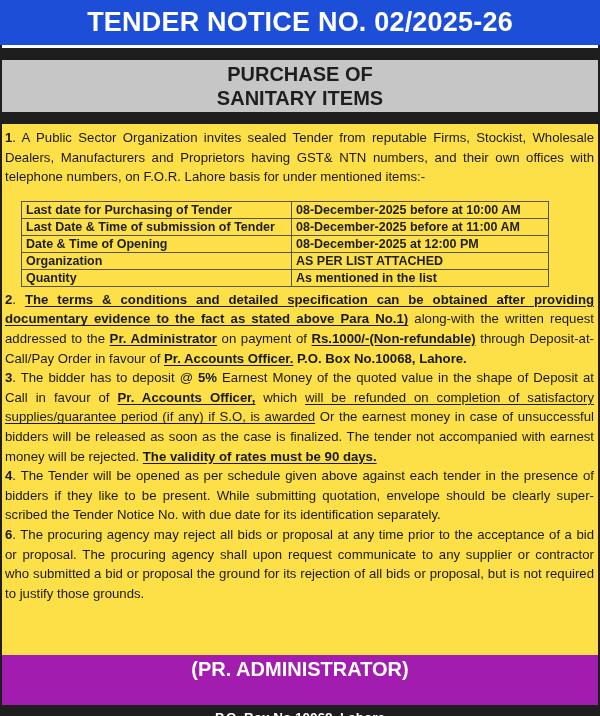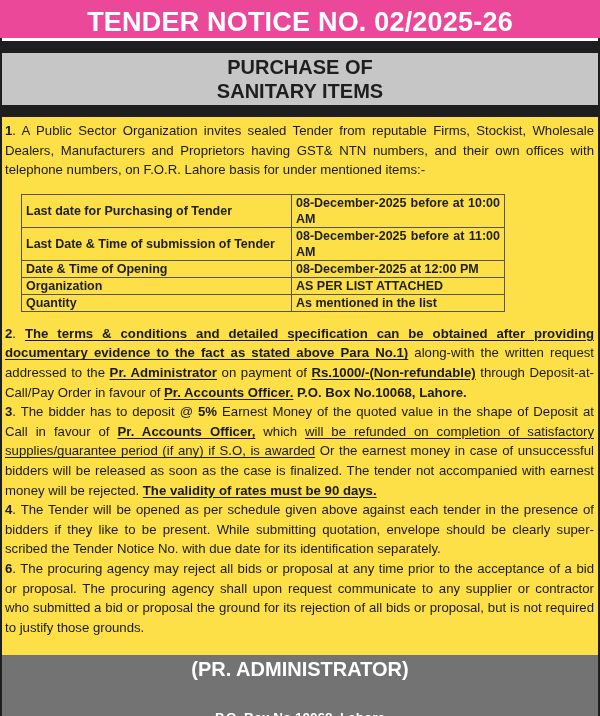--- a/index.html
+++ b/index.html
@@ -1,49 +1,49 @@
 <!DOCTYPE html>
 <html><head>
 <meta charset="utf-8">
 <style>
   * { box-sizing: border-box; margin: 0; padding: 0; }
   html, body { width: 600px; height: 716px; background: #1e1e1e; overflow: hidden; }
   body { font-family: "Liberation Sans", sans-serif; color: #1a1a1a; }
   .page { position: relative; width: 600px; height: 716px; background: #1e1e1e; }
   .header {
-    height: 38px; background: #ec4899; color: #fff;
+    height: 45px; background: #1d4ed8; color: #fff;
     font-weight: bold; font-size: 27px; text-align: center;
     line-height: 45px; letter-spacing: 0.2px;
   }
   .white-sep { height: 3px; background: #fff; margin: 0 2px; }
   .subhead {
     background: #c6c6c6; margin: 12px 2px; text-align: center;
     font-weight: bold; font-size: 20px; line-height: 24px; padding: 2px 0 2px;
     height: 52px; color: #1e1e1e;
   }
   .body {
     background: #fde047; margin: 0 2px; height: 554px;
     padding: 4px 4px 0 3px; font-size: 13.2px; line-height: 19.6px;
     text-align: justify;
   }
   .body p { text-align: justify; text-align-last: left; }
   .body b { font-weight: bold; }
   .u { text-decoration: underline; text-underline-offset: 2px; }
   table.sched {
-    margin: 14px 0 12px 16px; width: 484px; border-collapse: collapse;
+    margin: 14px 0 3px 16px; width: 528px; border-collapse: collapse;
     font-size: 12.5px; font-weight: bold; color: #1e1e1e;
   }
   table.sched td {
     border: 1px solid #555; padding: 0 4px; height: 17px; line-height: 16px;
     box-shadow: inset 0 0 0 0 #000;
   }
   table.sched td.k { width: 270px; }
   .footer {
-    position: absolute; left: 2px; right: 2px; top: 655px; height: 61px;
-    background: #737373; color: #fff; text-align: center; font-weight: bold;
+    position: absolute; left: 2px; right: 2px; top: 655px; height: 50px;
+    background: #a21caf; color: #fff; text-align: center; font-weight: bold;
   }
   .footer .t1 { font-size: 20px; line-height: 24px; padding-top: 2px; }
   .footer .t2 { font-size: 13.5px; line-height: 17px; margin-top: 28px; }
   .footer .t3 { font-size: 13.5px; line-height: 17px; }
 </style>
 </head>
 <body>
 
 <div class="page">
   <div class="header">TENDER NOTICE NO. 02/2025-26</div>

